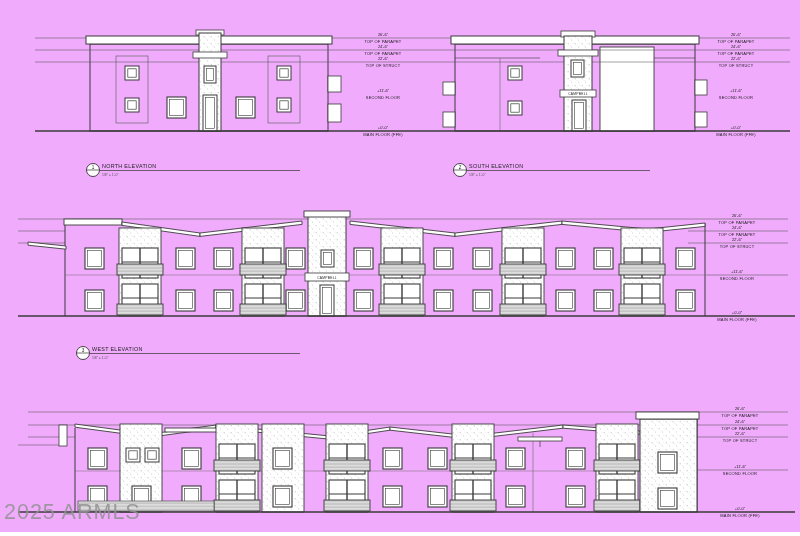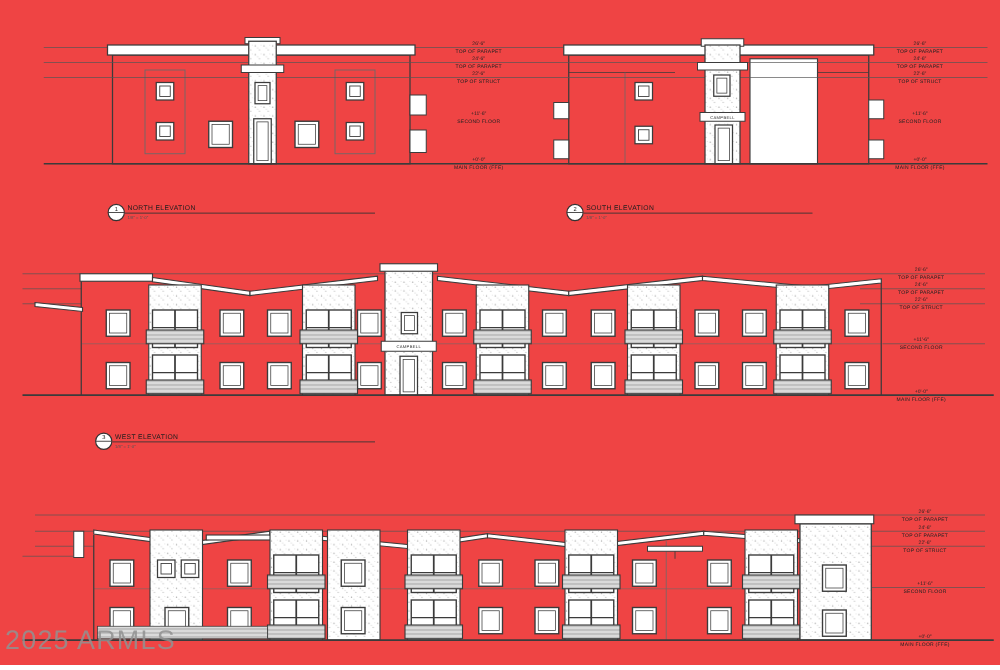--- a/index.html
+++ b/index.html
@@ -1,16 +1,16 @@
 <!DOCTYPE html>
 <html><head>
 <meta charset="utf-8">
 <style>
   html,body{margin:0;padding:0;background:#ffffff;}
-  .sheet{position:relative;width:800px;height:532px;background:#ef4444;overflow:hidden;}
+  .sheet{position:relative;width:800px;height:532px;background:#f0abfc;overflow:hidden;}
   svg{display:block;}
   svg text{font-family:"Liberation Sans", sans-serif;fill:#222;}
   .lvl-val{font-size:4px;text-anchor:middle;}
   .lvl-lab{font-size:4px;text-anchor:middle;letter-spacing:.2px;}
   .title-txt{font-size:5.4px;letter-spacing:.3px;fill:#1e1e1e;}
   .scale-txt{font-size:3.4px;fill:#555;}
   .callout-num{font-size:4.6px;text-anchor:middle;fill:#1e1e1e;}
   .sign-txt{font-size:3.3px;text-anchor:middle;letter-spacing:.25px;fill:#1e1e1e;}
   .wm{font-size:21.5px;letter-spacing:1px;fill:#929292;opacity:.85;}
 </style>

